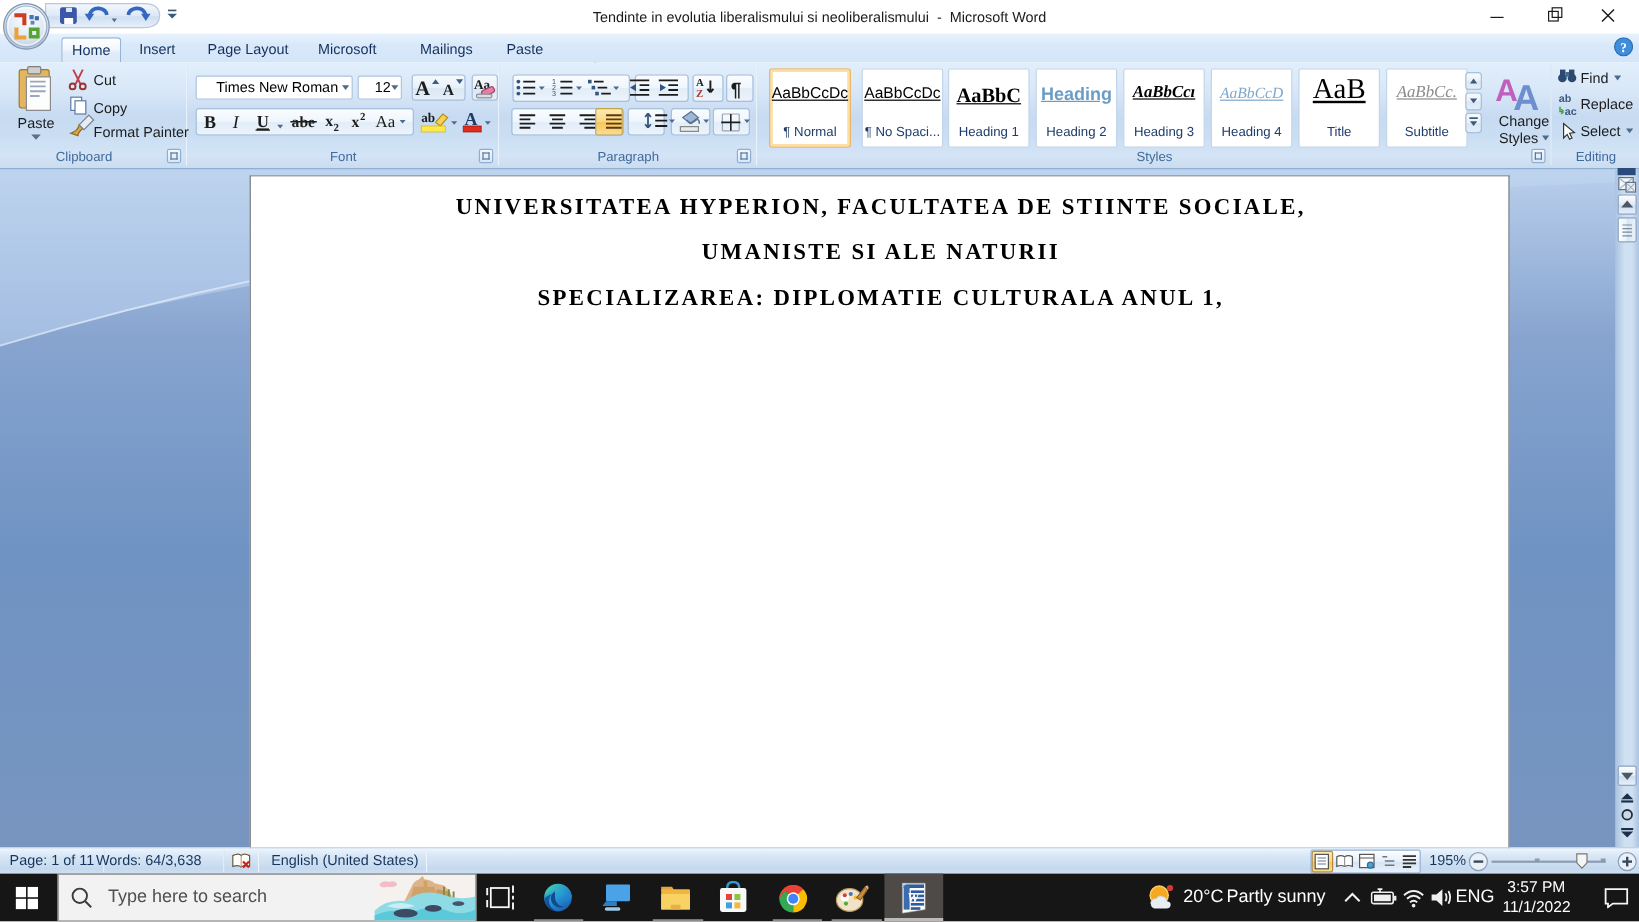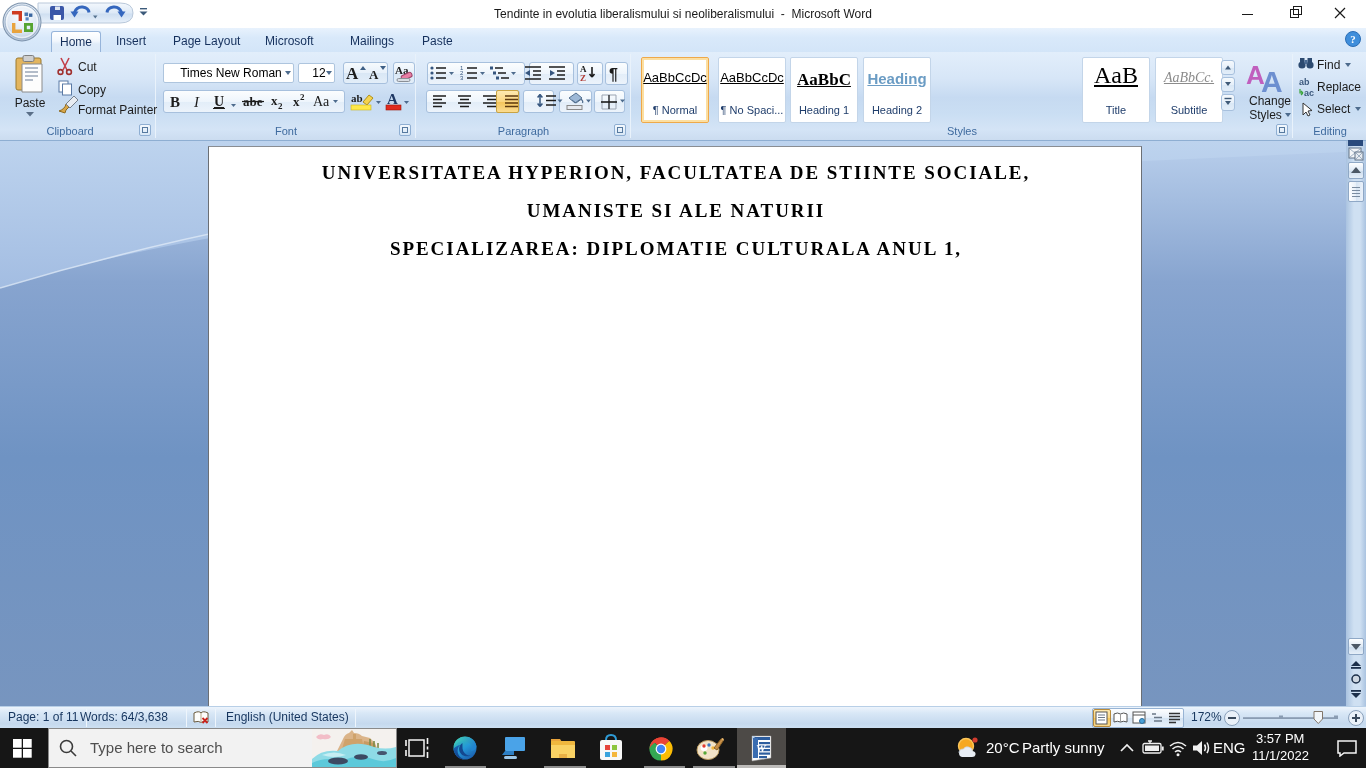--- a/index.html
+++ b/index.html
@@ -47,21 +47,21 @@
 
   
   .card { position:absolute; top:5px; width:68px; height:66px; background:#ffffff;
     border:1px solid #c3d5e9; border-radius:2px; text-align:center; }
   .card .sample { display:block; margin-top:12px; font-size:13px; color:#000; white-space:nowrap; overflow:hidden;text-decoration:underline; }
   .card .cname { position:absolute; left:0; bottom:6px; width:100%; font-size:11px; color:#1f3d6b; }
   .card.sel { border:1px solid #eea94a; box-shadow:inset 0 0 0 2px #fcdfa2; }
 
   
   #docarea { left:0; top:141px; width:1366px; height:565px; background:#6e93c4; }
-  #page { position:absolute; left:208px; top:5px; width:934px; height:561px; background:#ffffff;
+  #page { position:absolute; left:208px; top:5px; width:1050px; height:561px; background:#ffffff;
     border-left:1px solid #6b6f75; border-right:1px solid #6b6f75; border-top:1px solid #8a8d92; }
   .doctext { position:absolute; left:110px; right:108px; text-align:center;
     font-family:"Liberation Serif", serif; font-weight:bold; font-size:19px; line-height:38px; color:#000;
     letter-spacing:1.95px; }
 
   
   #vscroll { position:absolute; left:1346px; top:0px; width:20px; height:565px;
     background:linear-gradient(90deg,#aac3e0 0%,#cfe0f2 40%,#cfe0f2 70%,#aac3e0 100%); }
   .sbtn { position:absolute; left:2px; width:16px; height:17px; border:1px solid #8fa8c6; border-radius:2px;
     background:linear-gradient(180deg,#fdfeff,#dfeaf6 50%,#cbdcee 51%,#e6eff9); }
@@ -346,20 +346,28 @@
         <span class="sample">AaBbCcDc</span>
           <span class="cname">¶ No Spaci...</span>
       </div>
       <div class="card" style="left:158px">
         <span class="sample" style="font-weight:bold;font-size:17px;font-family:'Liberation Serif',serif">AaBbC</span>
           <span class="cname">Heading 1</span>
       </div>
       <div class="card" style="left:231px">
         <span class="sample" style="font-weight:bold;font-size:15px;color:#6b9cc4">Heading</span>
           <span class="cname">Heading 2</span>
+      </div>
+      <div class="card" style="left:304px">
+        <span class="sample" style="font-weight:bold;font-style:italic;font-size:14px;font-family:'Liberation Serif',serif">AaBbCcı</span>
+          <span class="cname">Heading 3</span>
+      </div>
+      <div class="card" style="left:377px">
+        <span class="sample" style="font-style:italic;font-size:13px;color:#7da7cc;font-family:'Liberation Serif',serif">AaBbCcD</span>
+          <span class="cname">Heading 4</span>
       </div>
       <div class="card" style="left:523px">
         <span class="sample" style="font-style:italic;font-size:14px;color:#8b8b8b;font-family:'Liberation Serif',serif">AaBbCc.</span>
           <span class="cname">Subtitle</span>
       </div>
       <div class="card" style="left:450px">
         <span class="sample" style="font-size:24px;margin-top:4px;font-family:'Liberation Serif',serif">AaB</span>
           <span class="cname">Title</span>
       </div>
 
@@ -501,21 +509,21 @@
       <circle cx="50" cy="12" r="2.5" fill="#49a1d8" stroke="#2b6e9e"></circle>
 
       <g stroke="#6b7887" stroke-width="1.3">
           <path d="M60,5 h4 M62,8.5 h8 M62,12 h8"></path>
         </g>
 
       <g stroke="#333" stroke-width="1.5">
           <path d="M77,4.5 h11 M77,7.5 h11 M77,10.5 h11 M77,13.5 h7"></path>
         </g>
     </svg>
-    <div style="position:absolute;left:1191px;top:3px;color:#17365d">172%</div>
+    <div style="position:absolute;left:1191px;top:3px;color:#17365d">195%</div>
 
     <svg style="position:absolute;left:1222px;top:1px" width="144" height="20" viewBox="0 0 144 20">
       <circle cx="10" cy="10" r="7.5" fill="#e9f0f8" stroke="#8aa0ba"></circle>
       <rect x="6" y="9" width="8" height="2" fill="#39495c"></rect>
       <rect x="21" y="9.2" width="95" height="1.8" fill="#8a9cb2"></rect>
       <path d="M57,9 h4 M112,9 h4" stroke="#8a9cb2" stroke-width="3"></path>
       <path d="M92,3.5 h8.5 v7.5 l-4.2,4.5 l-4.3,-4.5 z" fill="#f2f6fa" stroke="#82766a"></path>
       <circle cx="134" cy="10" r="7.5" fill="#e9f0f8" stroke="#8aa0ba"></circle>
       <rect x="130" y="9" width="8" height="2" fill="#39495c"></rect>
       <rect x="133" y="6" width="2" height="8" fill="#39495c"></rect>

